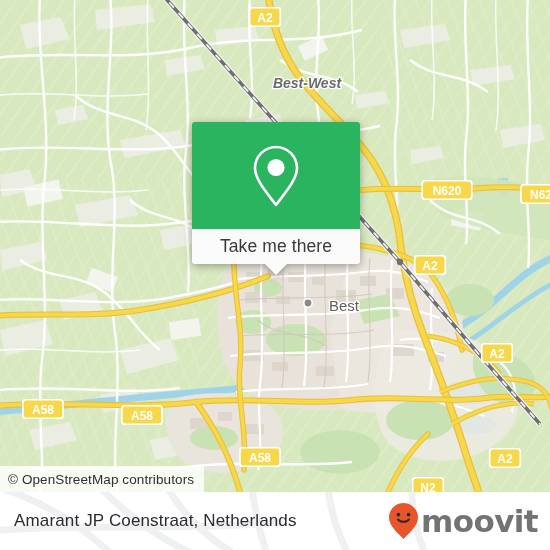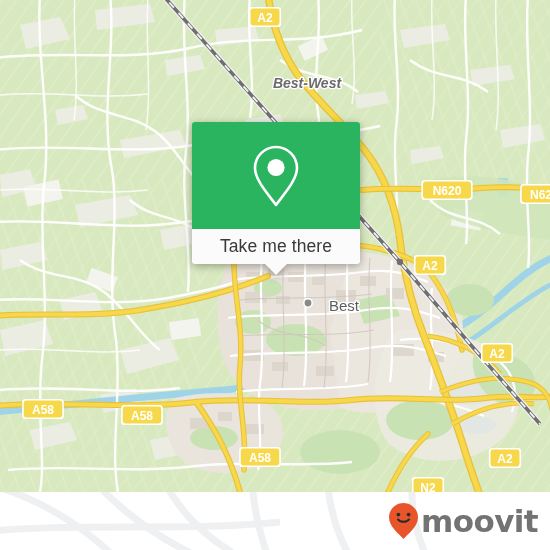--- a/index.html
+++ b/index.html
@@ -420,20 +420,23 @@
             <text x="260" y="461.6" text-anchor="middle" font-family="Liberation Sans, sans-serif" font-size="12" font-weight="bold" fill="#ffffff">A58</text>
           </g>
           <g>
             <rect x="411.9" y="476.9" width="32.2" height="20.2" rx="3.4" fill="#ffffff"></rect>
             <rect x="413.5" y="478.5" width="29" height="17" rx="2.4" fill="#f7d84a"></rect>
             <text x="428" y="491.6" text-anchor="middle" font-family="Liberation Sans, sans-serif" font-size="12" font-weight="bold" fill="#ffffff">N2</text>
           </g>
         </g>
     </svg>
 
+    <div id="attribution">
+      <span>© OpenStreetMap contributors</span>
+    </div>
 
     <div id="callout">
       <div id="callout-head">
         <svg width="54" height="66" viewBox="0 0 54 66">
           <path d="M27 4 C 15.4 4, 6 13.4, 6 25 C 6 37.5, 20 52, 27 62 C 34 52, 48 37.5, 48 25 C 48 13.4, 38.6 4, 27 4 Z" fill="none" stroke="#ffffff" stroke-width="2.6" stroke-linejoin="round"></path>
           <circle cx="27" cy="24.5" r="8.6" fill="#ffffff"></circle>
         </svg>
       </div>
       <div id="callout-body">
         <span id="callout-label">Take me there</span>
@@ -448,20 +451,21 @@
         <path d="M-20 20 C 60 40, 120 90, 150 140"></path>
         <path d="M60 -20 C 100 30, 140 70, 210 100"></path>
         <path d="M150 -10 C 170 40, 200 80, 270 110"></path>
         <path d="M250 -20 C 250 40, 260 90, 290 140"></path>
         <path d="M330 -20 C 320 40, 340 90, 380 140"></path>
         <path d="M420 -10 C 400 40, 420 90, 450 140"></path>
         <path d="M-20 70 C 80 60, 180 70, 280 60"></path>
         <path d="M0 110 C 110 100, 230 110, 340 100"></path>
       </g>
     </svg>
+    <div id="footer-title">Amarant JP Coenstraat, Netherlands</div>
     <div id="brand">
       <svg width="31" height="38" viewBox="0 0 31 38">
         <path d="M15.5 1 C 7.5 1, 1 7.4, 1 15.3 C 1 24.6, 11.2 32.2, 15.5 37 C 19.8 32.2, 30 24.6, 30 15.3 C 30 7.4, 23.5 1, 15.5 1 Z" fill="#e8552b"></path>
         <circle cx="10.4" cy="12.6" r="1.85" fill="#2b2b2b"></circle>
         <circle cx="20.6" cy="12.6" r="1.85" fill="#2b2b2b"></circle>
         <path d="M10 17.4 C 12.2 20.6, 18.8 20.6, 21 17.4" fill="none" stroke="#2b2b2b" stroke-width="1.9" stroke-linecap="round"></path>
       </svg>
       <span id="brand-wordmark">moovit</span>
     </div>
   </div>

